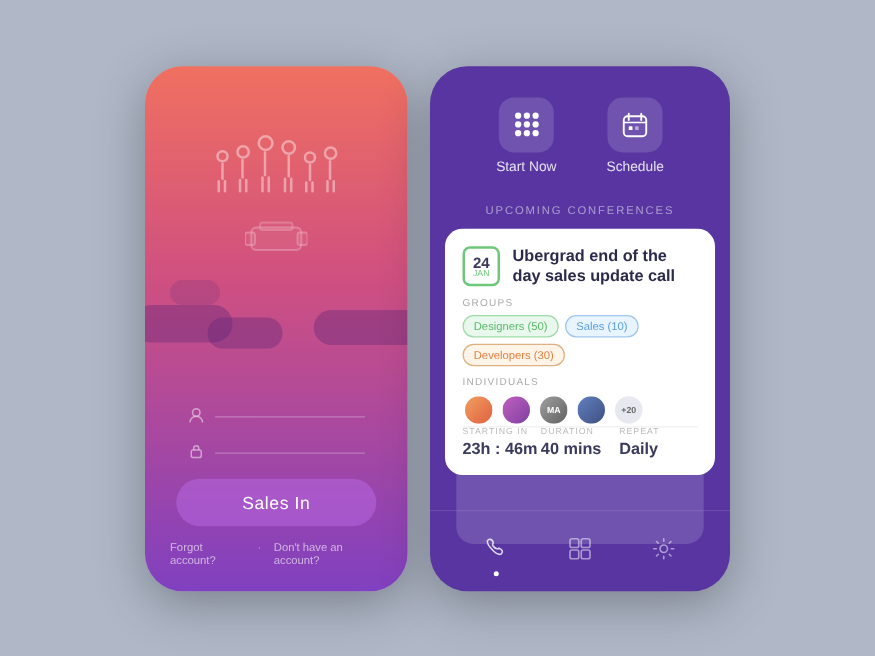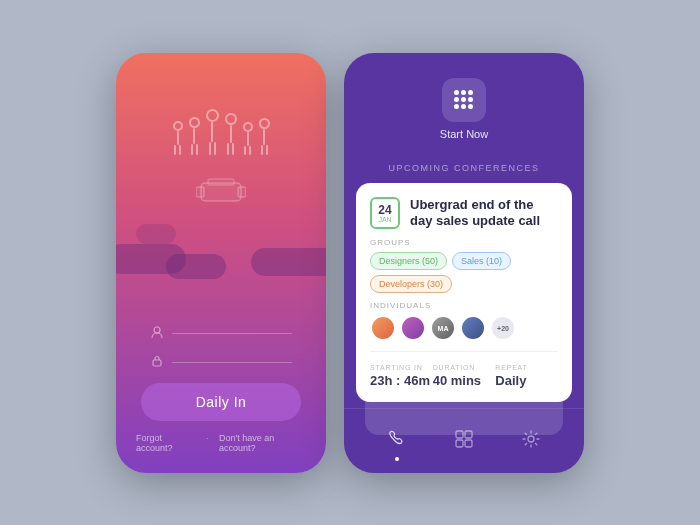--- a/index.html
+++ b/index.html
@@ -281,22 +281,22 @@
       color: white;
     }
     .avatar-1 { background: linear-gradient(135deg, #f0a060, #e06040); }
     .avatar-2 { background: linear-gradient(135deg, #c060c0, #8040a0); }
     .avatar-3 { background: linear-gradient(135deg, #a0a0a0, #606060); }
     .avatar-4 { background: linear-gradient(135deg, #6080c0, #405080); }
     .avatar-more { background: #e8e8f0; color: #666; font-size: 7px; font-weight: 700; border: 2px solid white; }
     .card-stats {
       display: flex;
       gap: 0;
-      margin-top: 10px;
-      padding-top: 12px;
+      margin-top: 0;
+      padding-top: 0;
       border-top: 1px solid #f0f0f0;
     }
     .stat {
       flex: 1;
     }
     .stat-label {
       font-size: 7px;
       letter-spacing: 0.8px;
       color: #bbb;
       text-transform: uppercase;
@@ -446,21 +446,21 @@
       <div class="input-row">
         <span class="input-icon">
           <svg width="14" height="14" viewBox="0 0 14 14" fill="none">
             <rect x="3" y="6" width="8" height="6" rx="1.5" stroke="rgba(255,255,255,0.7)" stroke-width="1.2"></rect>
             <path d="M5 6V4.5a2 2 0 014 0V6" stroke="rgba(255,255,255,0.7)" stroke-width="1.2"></path>
           </svg>
         </span>
         <div class="input-line"></div>
       </div>
 
-      <button class="sign-in-btn">Daily In</button>
+      <button class="sign-in-btn">Sales In</button>
 
       <div class="forgot-row">
         <span>Forgot account?</span>
         <span class="forgot-dot">·</span>
         <span>Don't have an account?</span>
       </div>
     </div>
   </div>
 
   <div class="phone-right">
@@ -475,20 +475,33 @@
             <div class="grid-dot"></div>
               <div class="grid-dot"></div>
               <div class="grid-dot"></div>
             <div class="grid-dot"></div>
               <div class="grid-dot"></div>
               <div class="grid-dot"></div>
           </div>
         </div>
         <span class="action-label">Start Now</span>
       </div>
+      <div class="action-btn">
+        <div class="action-icon-circle">
+          <svg width="22" height="22" viewBox="0 0 22 22" fill="none">
+            <rect x="2" y="4" width="18" height="16" rx="3" stroke="white" stroke-width="1.5"></rect>
+            <line x1="6" y1="2" x2="6" y2="7" stroke="white" stroke-width="1.5" stroke-linecap="round"></line>
+            <line x1="16" y1="2" x2="16" y2="7" stroke="white" stroke-width="1.5" stroke-linecap="round"></line>
+            <line x1="2" y1="9" x2="20" y2="9" stroke="white" stroke-width="1.2"></line>
+            <rect x="6" y="12" width="3" height="3" rx="0.5" fill="white"></rect>
+            <rect x="11" y="12" width="3" height="3" rx="0.5" fill="rgba(255,255,255,0.5)"></rect>
+          </svg>
+        </div>
+        <span class="action-label">Schedule</span>
+      </div>
     </div>
 
     <div class="section-label">UPCOMING CONFERENCES</div>
 
     <div class="card-area">
       <div class="card-shadow"></div>
       <div class="card">
         <div class="card-date-row">
           <div class="date-badge">
             <span class="date-num">24</span>

